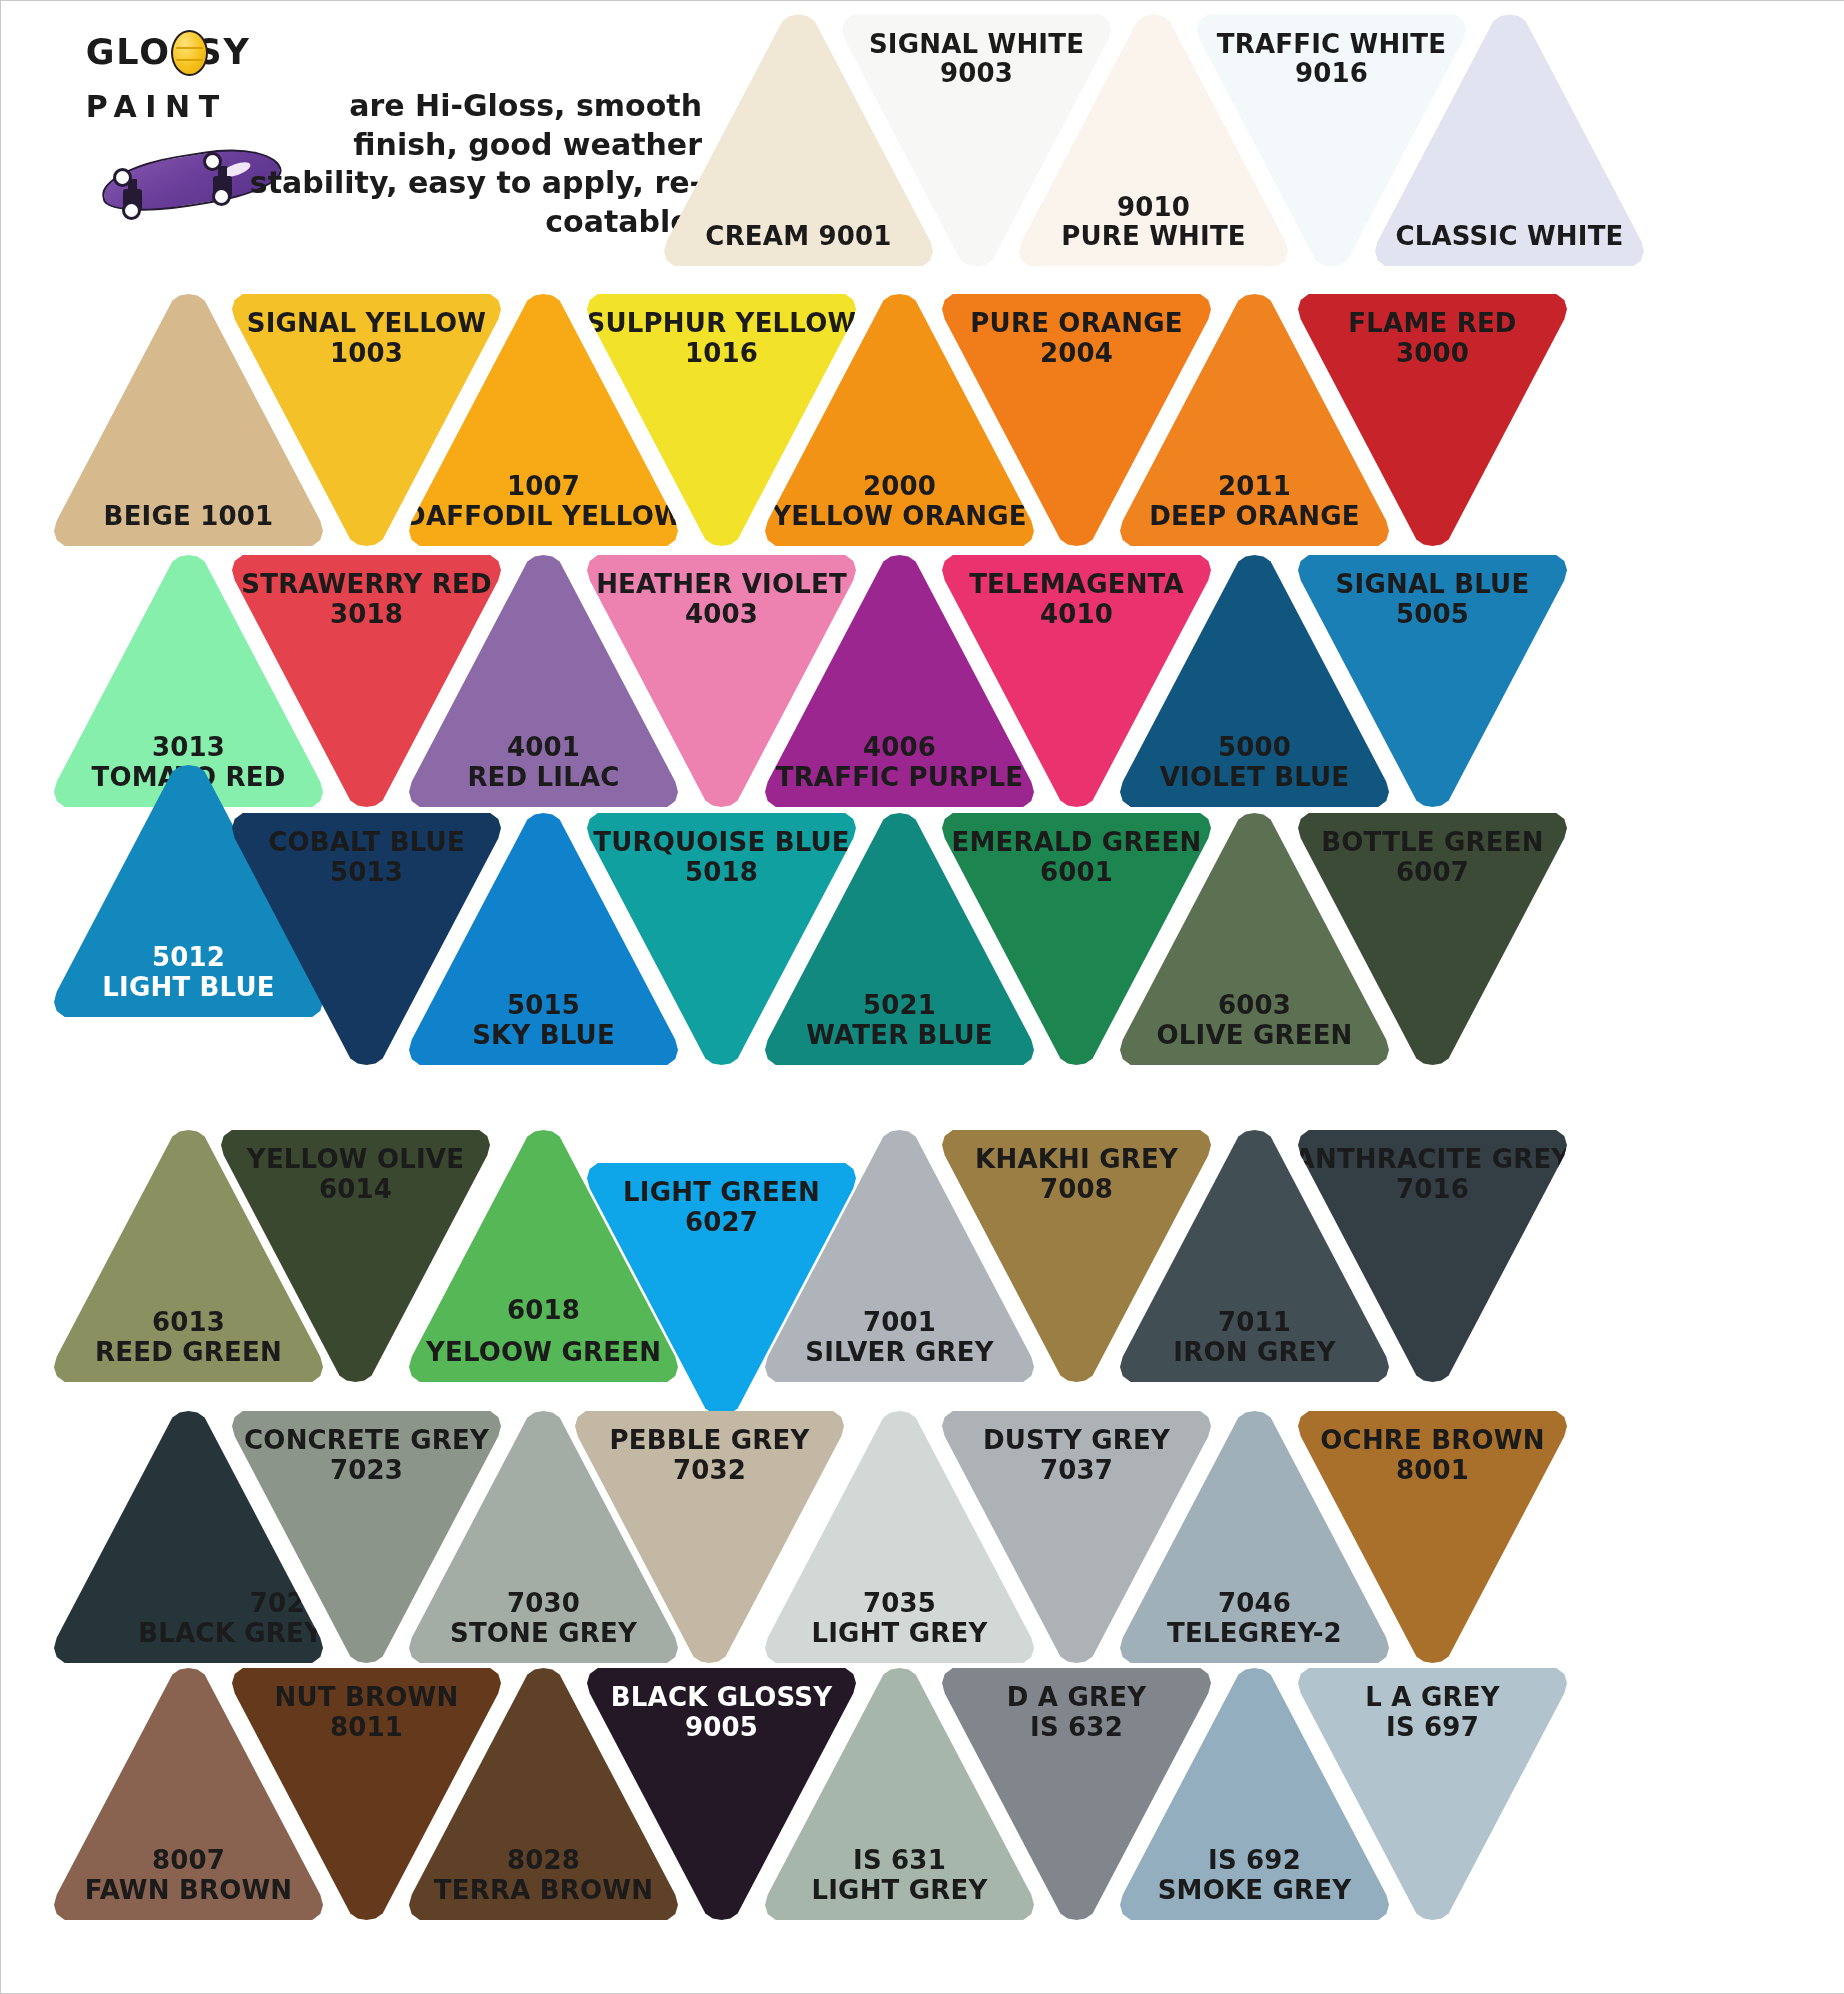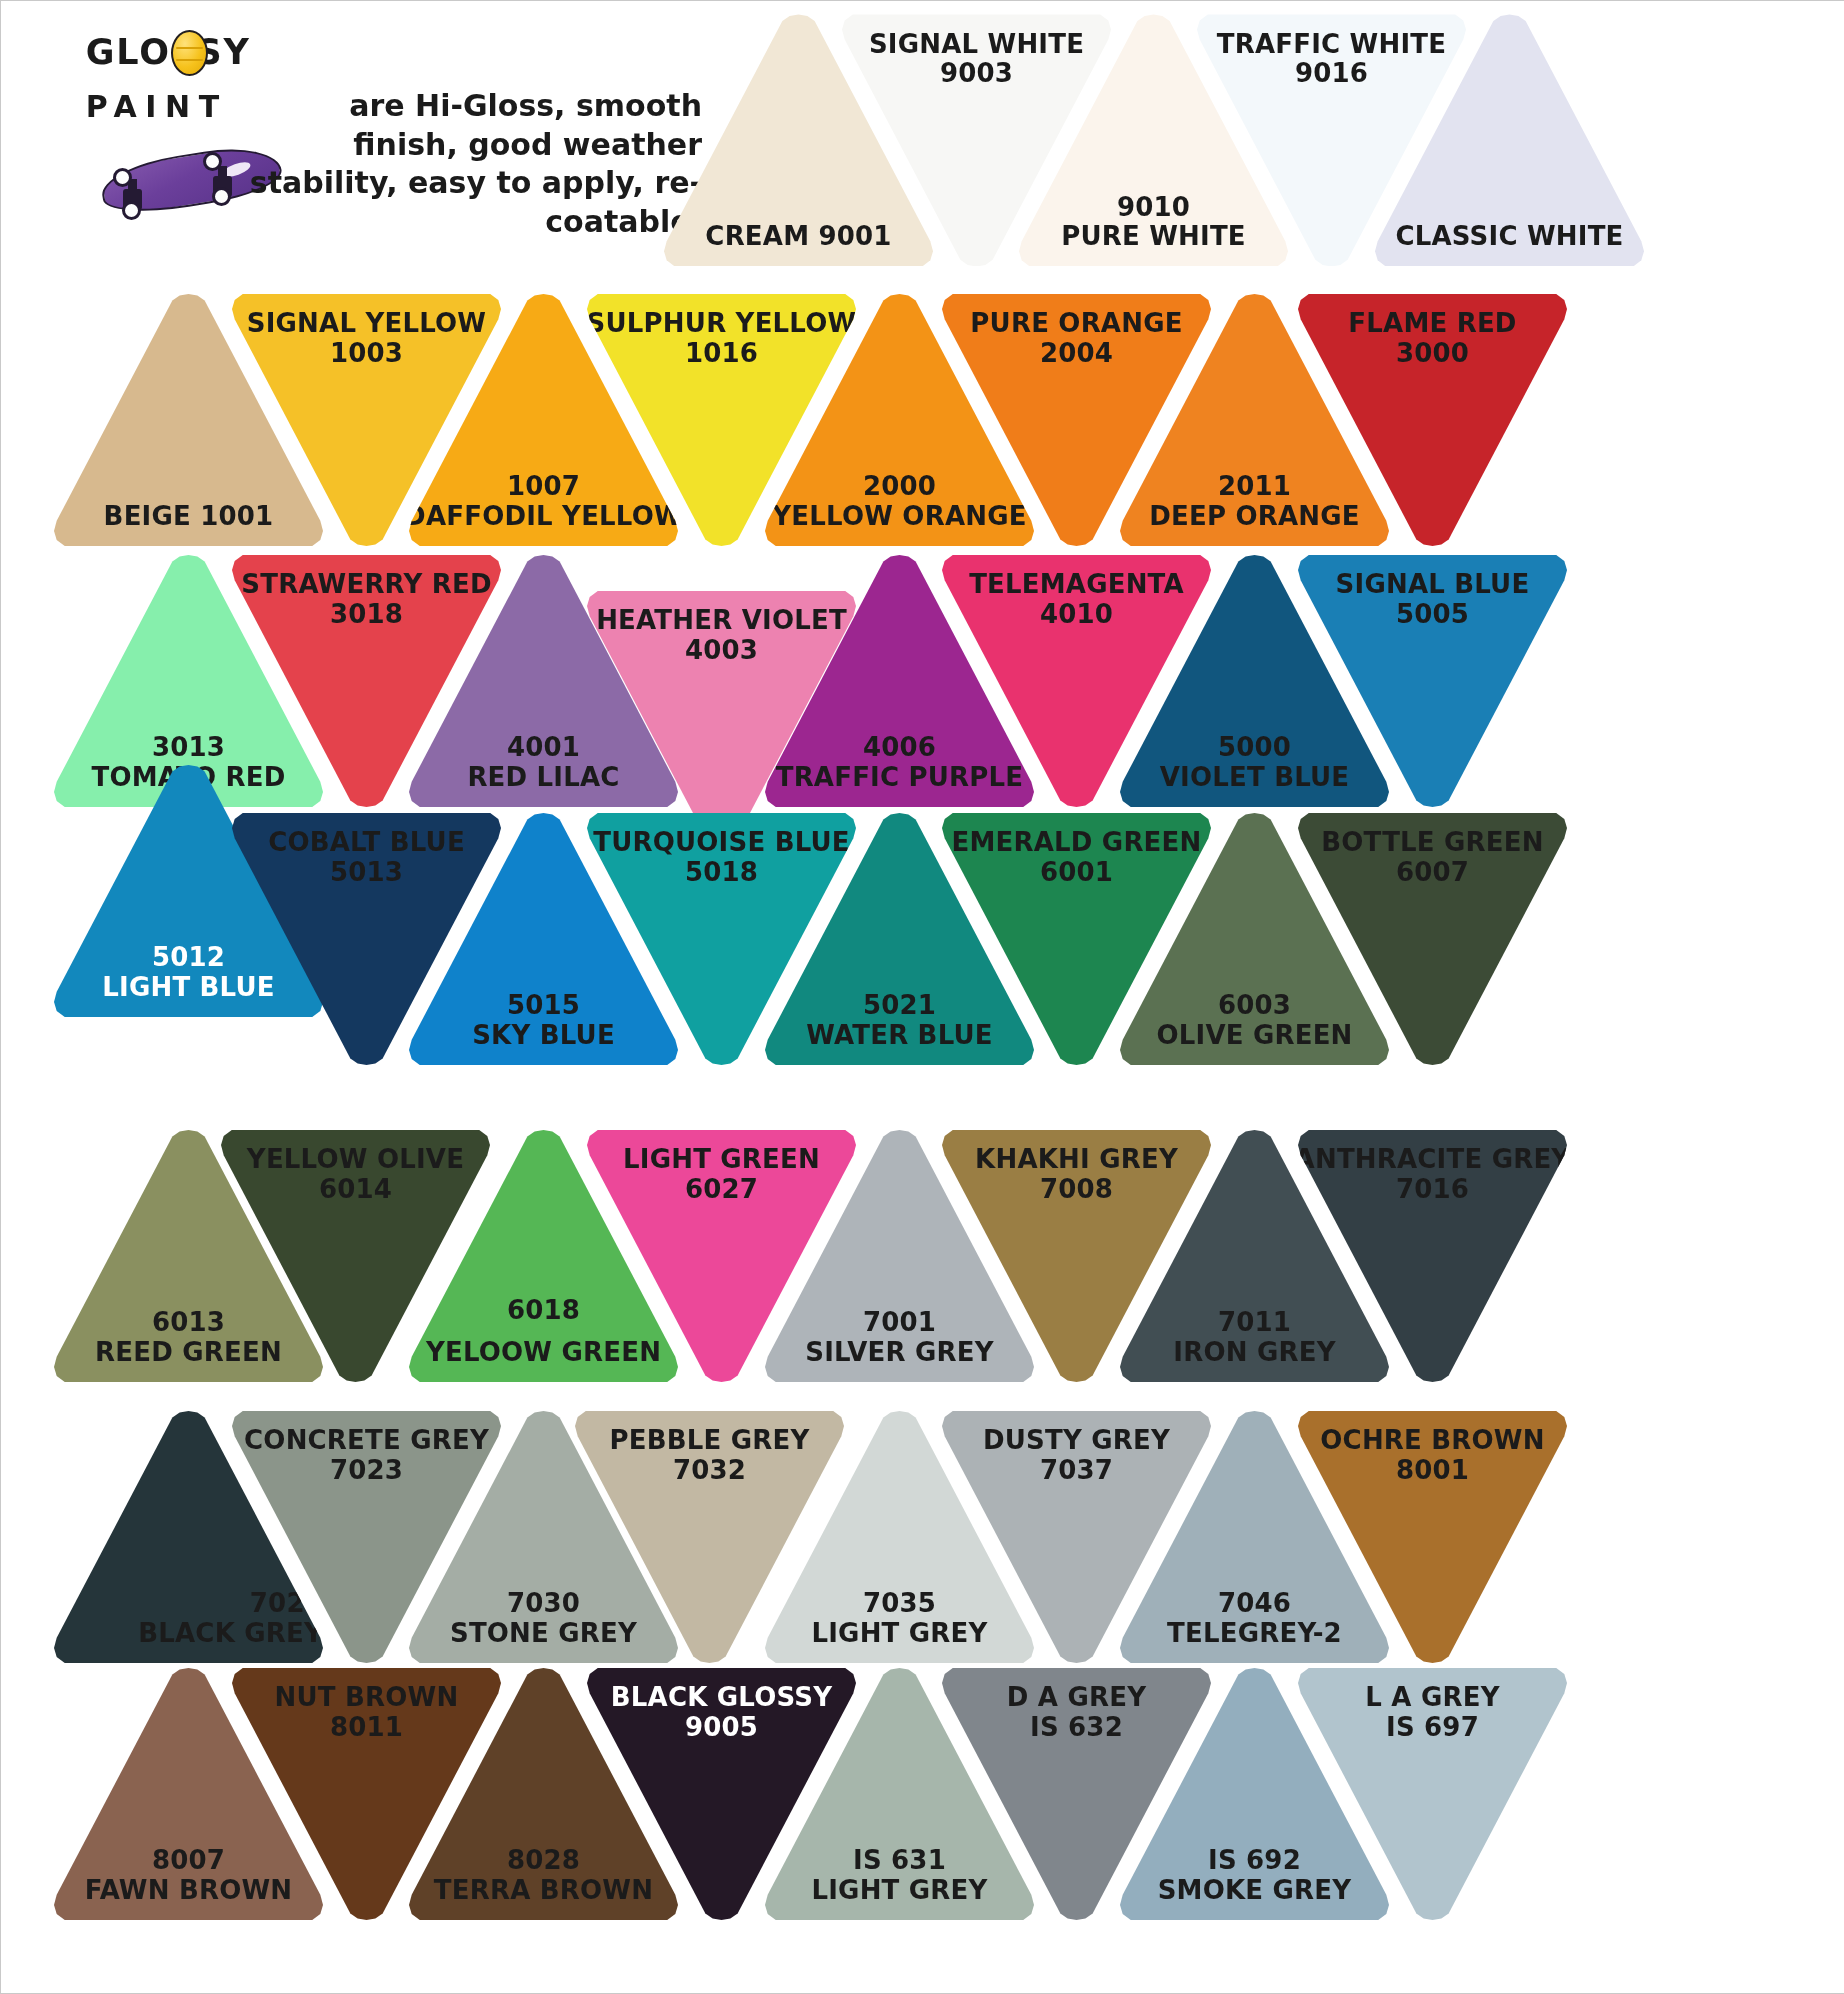--- a/index.html
+++ b/index.html
@@ -242,21 +242,21 @@
         <div class="lbl l1">TOMATO RED</div>
       </div>
       <div class="tri down" style="left: 231px; top: 554px; width: 269px; height: 252px; background: rgb(228, 66, 76); color: rgb(27, 27, 27);">
         <div class="lbl l1">STRAWERRY RED</div>
         <div class="lbl l2">3018</div>
       </div>
       <div class="tri up" style="left: 408px; top: 554px; width: 269px; height: 252px; background: rgb(140, 106, 167); color: rgb(27, 27, 27);">
         <div class="lbl l2">4001</div>
         <div class="lbl l1">RED LILAC</div>
       </div>
-      <div class="tri down" style="left: 586px; top: 554px; width: 269px; height: 252px; background: rgb(237, 130, 176); color: rgb(27, 27, 27); margin-top: 36px;">
+      <div class="tri down" style="left: 586px; top: 554px; width: 269px; height: 252px; background: rgb(237, 130, 176); color: rgb(27, 27, 27);">
         <div class="lbl l1">HEATHER VIOLET</div>
         <div class="lbl l2">4003</div>
       </div>
       <div class="tri up" style="left: 764px; top: 554px; width: 269px; height: 252px; background: rgb(156, 38, 144); color: rgb(27, 27, 27);">
         <div class="lbl l2">4006</div>
         <div class="lbl l1">TRAFFIC PURPLE</div>
       </div>
       <div class="tri down" style="left: 941px; top: 554px; width: 269px; height: 252px; background: rgb(233, 50, 110); color: rgb(27, 27, 27);">
         <div class="lbl l1">TELEMAGENTA</div>
         <div class="lbl l2">4010</div>
@@ -306,21 +306,21 @@
         <div class="lbl l1">REED GREEN</div>
       </div>
       <div class="tri down" style="left: 220px; top: 1129px; width: 269px; height: 252px; background: rgb(57, 72, 47); color: rgb(27, 27, 27);">
         <div class="lbl l1">YELLOW OLIVE</div>
         <div class="lbl l2">6014</div>
       </div>
       <div class="tri up" style="left: 408px; top: 1129px; width: 269px; height: 252px; background: rgb(85, 183, 85); color: rgb(27, 27, 27); gap: 12px;">
         <div class="lbl l2">6018</div>
         <div class="lbl l1">YELOOW GREEN</div>
       </div>
-      <div class="tri down" style="left: 586px; top: 1129px; width: 269px; height: 252px; background: #ec4899; color: rgb(27, 27, 27);">
+      <div class="tri down" style="left: 586px; top: 1162px; width: 269px; height: 252px; background: #0ea5e9; color: rgb(27, 27, 27);">
         <div class="lbl l1">LIGHT GREEN</div>
         <div class="lbl l2">6027</div>
       </div>
       <div class="tri up" style="left: 764px; top: 1129px; width: 269px; height: 252px; background: rgb(174, 180, 185); color: rgb(27, 27, 27);">
         <div class="lbl l2">7001</div>
         <div class="lbl l1">SILVER GREY</div>
       </div>
       <div class="tri down" style="left: 941px; top: 1129px; width: 269px; height: 252px; background: rgb(154, 126, 68); color: rgb(27, 27, 27);">
         <div class="lbl l1">KHAKHI GREY</div>
         <div class="lbl l2">7008</div>

